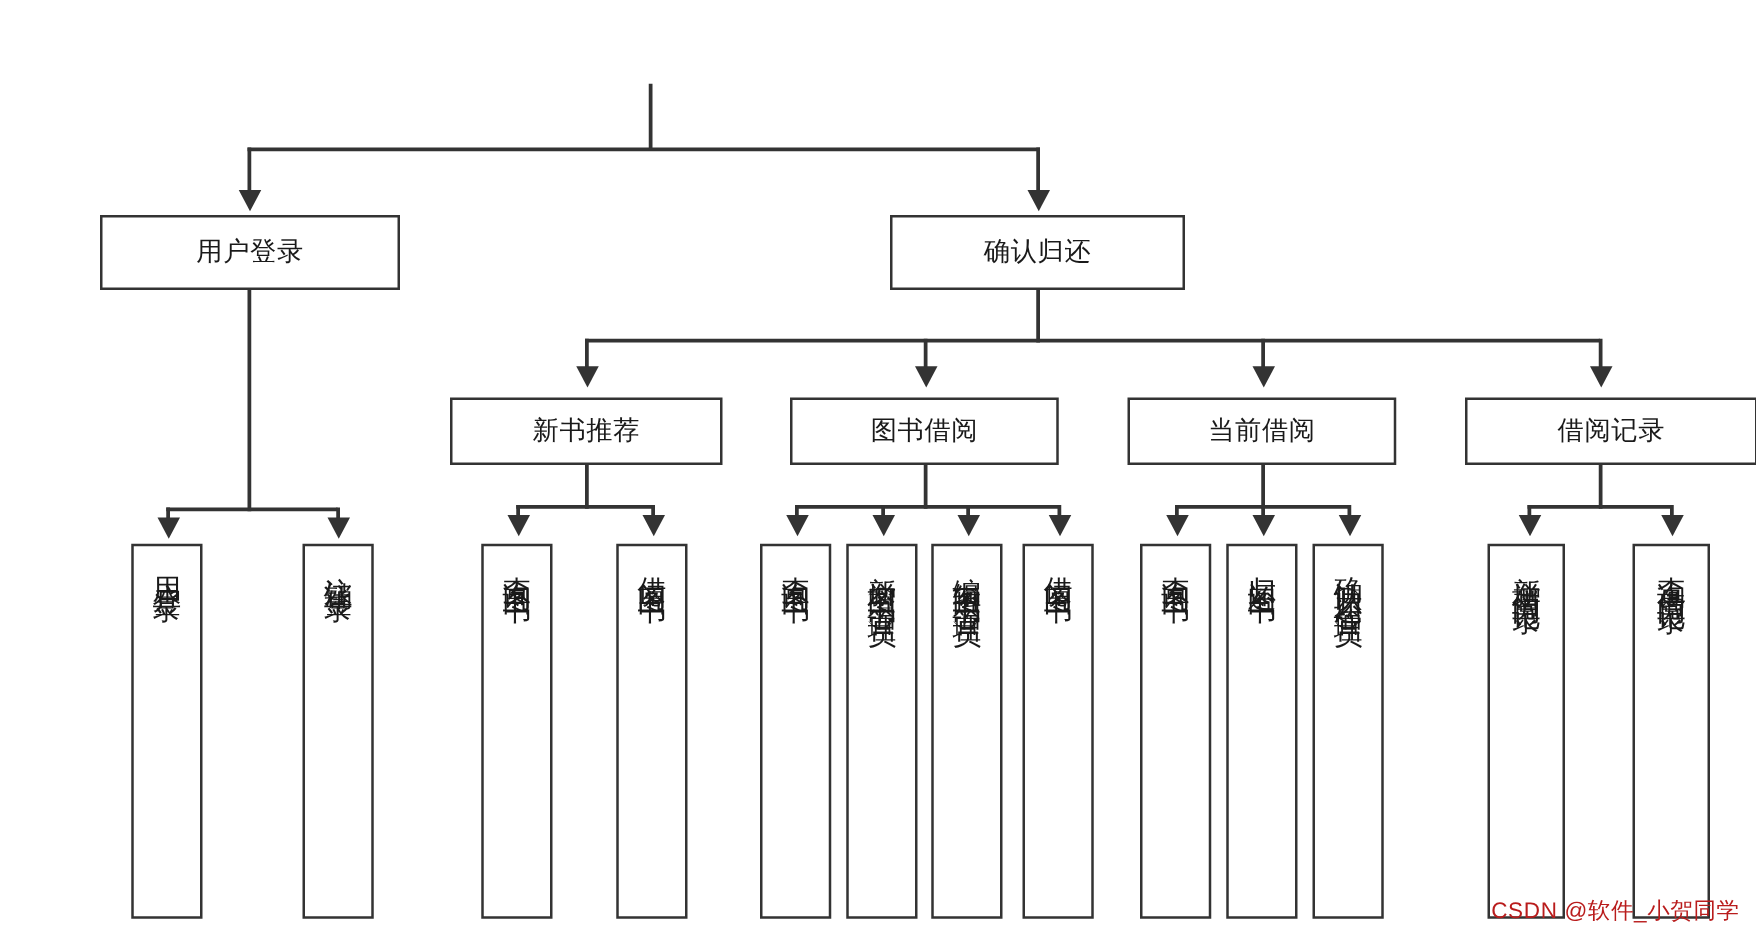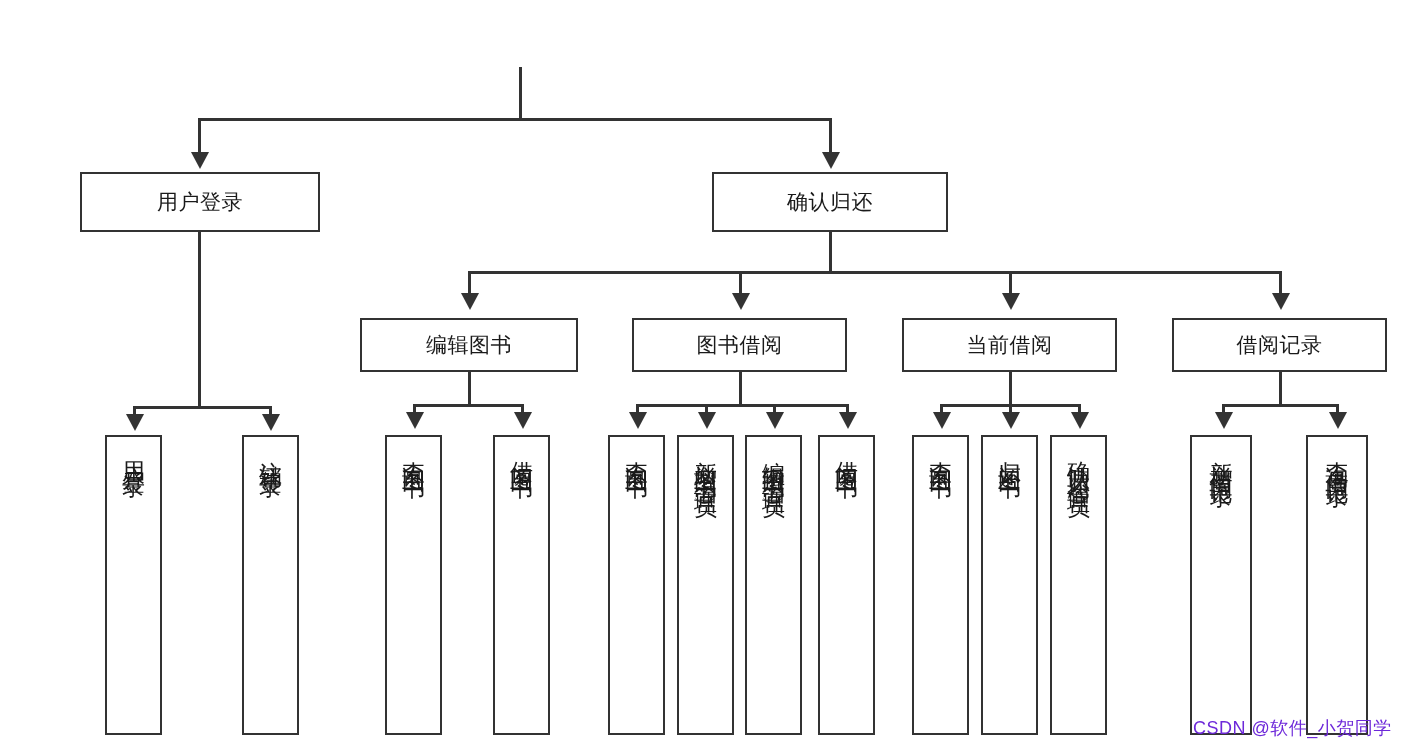--- a/index.html
+++ b/index.html
@@ -65,21 +65,21 @@
   .arrow {
     position: absolute;
     width: 0;
     height: 0;
     border-left: 9px solid transparent;
     border-right: 9px solid transparent;
     border-top: 17px solid #333333;
   }
   .watermark {
     position: absolute;
-    color: #6d28d9;
+    color: #b91c1c;
     font-size: 18px;
     white-space: nowrap;
     letter-spacing: 0.5px;
   }
 </style>
 </head>
 <body>
 
 <div id="canvas">
 
@@ -114,29 +114,29 @@
   <div class="vline" style="left:468px; top:271px; height:26px;"></div>
   <div class="arrow" style="left:461px; top:293px;"></div>
   <div class="vline" style="left:739px; top:271px; height:26px;"></div>
   <div class="arrow" style="left:732px; top:293px;"></div>
   <div class="vline" style="left:1009px; top:271px; height:26px;"></div>
   <div class="arrow" style="left:1002px; top:293px;"></div>
   <div class="vline" style="left:1279px; top:271px; height:26px;"></div>
   <div class="arrow" style="left:1272px; top:293px;"></div>
 
   <div class="node h" style="left:360px; top:318px; width:218px; height:54px;">
-    <span class="label">编辑图书</span>
+    <span class="label">新书推荐</span>
   </div>
   <div class="node h" style="left:902px; top:318px; width:215px; height:54px;">
     <span class="label">当前借阅</span>
   </div>
   <div class="node h" style="left:632px; top:318px; width:215px; height:54px;">
     <span class="label">图书借阅</span>
   </div>
-  <div class="node h" style="left:1172px; top:318px; width:215px; height:54px;">
+  <div class="node h" style="left:1172px; top:318px; width:234px; height:54px;">
     <span class="label">借阅记录</span>
   </div>
 
   <div class="vline" style="left:468px; top:372px; height:35px;"></div>
   <div class="hline" style="left:413px; top:404px; width:110px;"></div>
   <div class="vline" style="left:413px; top:404px; height:10px;"></div>
   <div class="arrow" style="left:406px; top:412px;"></div>
   <div class="vline" style="left:521px; top:404px; height:10px;"></div>
   <div class="arrow" style="left:514px; top:412px;"></div>
 

